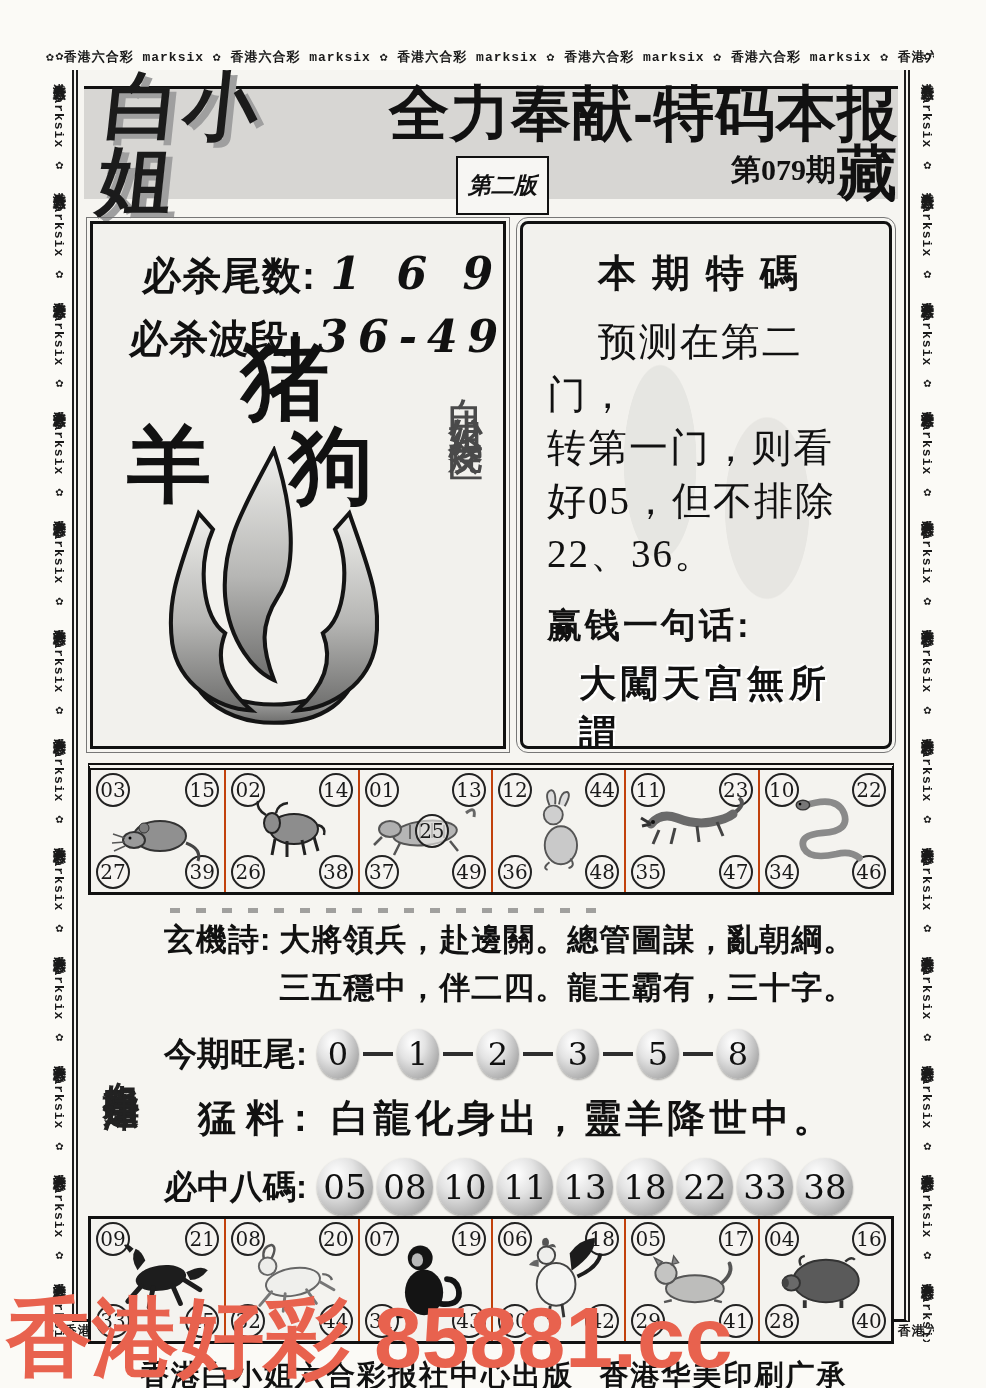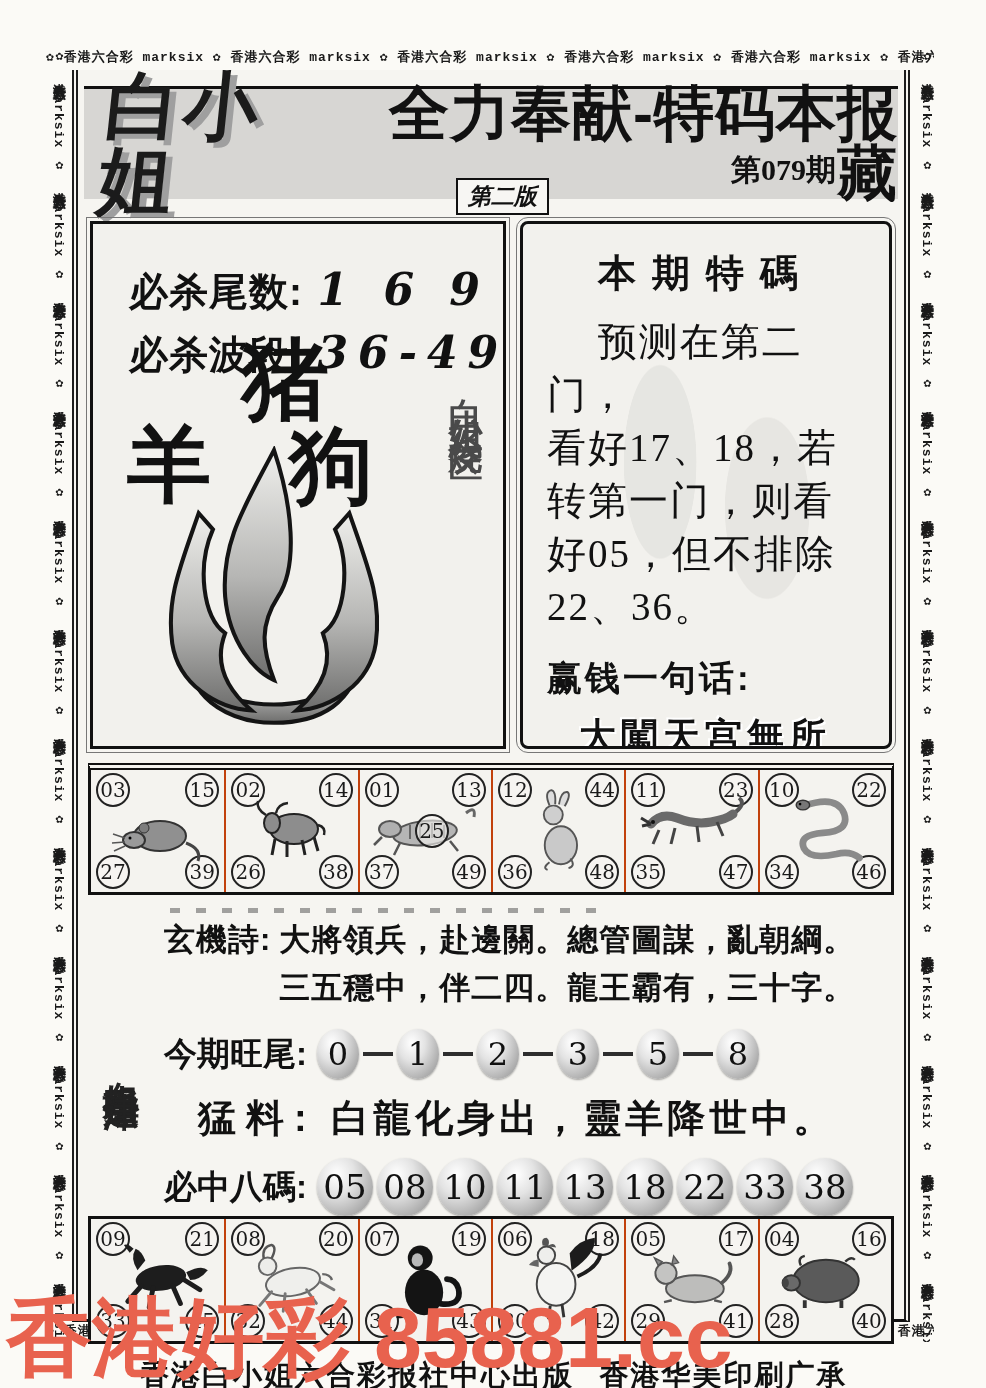--- a/index.html
+++ b/index.html
@@ -16,29 +16,29 @@
   .strip.right{left:916px;}
 
   
   #frame{position:absolute;left:72px;top:70px;width:838px;height:1252px;border-left:6px double #1c1c1c;border-right:6px double #1c1c1c;border-bottom:3px solid #111;background:#f6f5f1;box-sizing:border-box;padding:0 6px;}
 
   
   .banner{margin-top:16px;height:110px;background:#d7d6d3;border-top:3px solid #101010;position:relative;display:flex;align-items:center;}
   .brand{font-size:74px;font-weight:900;transform:skewX(-6deg);margin-left:18px;color:#1b1b1b;text-shadow:7px 5px 0 #9f9f9f;letter-spacing:4px;line-height:1;}
   .main-title{font-size:60px;font-weight:900;letter-spacing:1px;margin-left:16px;line-height:1;text-align:right;}
   .issue{position:absolute;right:62px;bottom:8px;font-size:30px;font-weight:bold;font-family:"Liberation Serif",serif;}
-  .edition{position:absolute;left:372px;bottom:-16px;background:#f7f6f3;border:2px solid #111;padding:1px 10px;font-size:23px;font-weight:bold;font-style:italic;}
+  .edition{position:absolute;left:372px;bottom:-16px;background:#f7f6f3;border:2px solid #111;padding:12px 10px;font-size:23px;font-weight:bold;font-style:italic;}
 
   
   .boxes{display:flex;gap:14px;margin:22px 6px 0 6px;height:528px;}
   .box{border:3px solid #111;outline:1px solid #777;outline-offset:3px;background:#f2f1ed;position:relative;box-sizing:border-box;}
   .kill-box{width:416px;}
   .special-box{flex:1;border-radius:8px;overflow:hidden;}
 
-  .kill-lines{padding:40px 0 0 36px;}
+  .kill-lines{padding:24px 0 0 36px;text-align:right;}
   .kill-line{margin-bottom:8px;white-space:nowrap;}
   .kill-label{font-size:39px;font-weight:900;letter-spacing:1px;}
   .kill-value{font-size:44px;font-weight:bold;font-style:italic;font-family:"DejaVu Serif",serif;letter-spacing:10px;margin-left:10px;}
   .zchar{position:absolute;font-weight:900;line-height:1;}
   .zchar.pig-char{left:148px;top:112px;font-size:88px;}
   .zchar.goat-char{left:34px;top:198px;font-size:84px;}
   .zchar.dog-char{left:196px;top:200px;font-size:84px;}
   .zone-label{position:absolute;right:14px;top:148px;writing-mode:vertical-rl;text-orientation:upright;font-size:34px;font-weight:700;color:#4a4a4a;letter-spacing:10px;}
   .flame{position:absolute;left:26px;top:222px;}
 
@@ -138,21 +138,20 @@
         </svg>
         <div class="zone-label">白小姐炎烧区</div>
       </div>
 
       <div class="box special-box">
         <div class="special-inner">
           <div class="faint-bg"></div>
           <div class="special-title">本期特碼</div>
           <div class="pred">
             <div class="pred-line">预测在第二门，</div>
-            <div class="pred-line">看好17、18，若</div>
             <div class="pred-line">转第一门，则看</div>
             <div class="pred-line">好05，但不排除</div>
             <div class="pred-line">22、36。</div>
           </div>
           <div class="slogan-label">赢钱一句话:</div>
           <div class="slogan-text">大闖天宫無所謂</div>
         </div>
       </div>
     </div>
 

